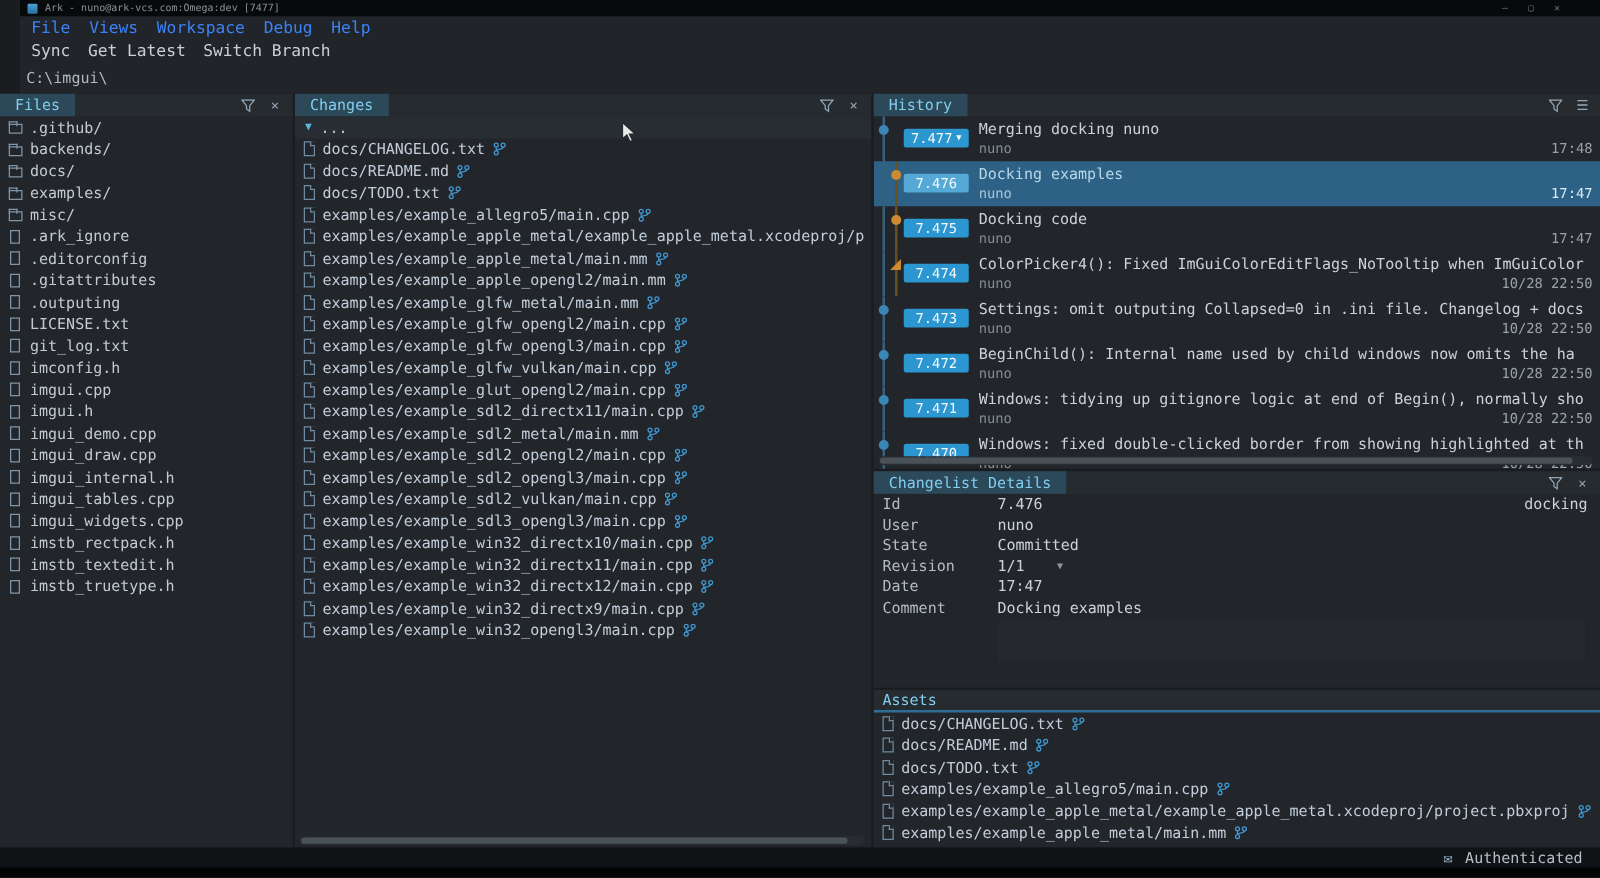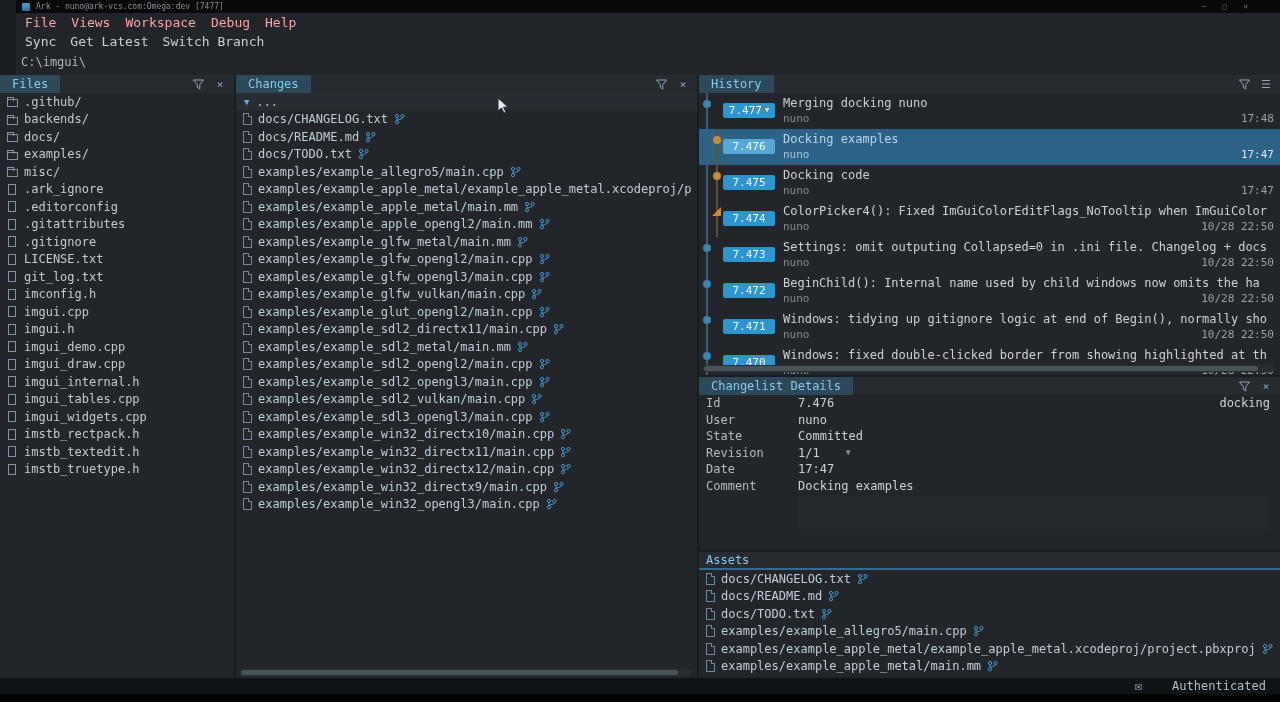--- a/index.html
+++ b/index.html
@@ -9,21 +9,21 @@
     background:#1a1d20; color:#c3c9cf;
     font-family:"DejaVu Sans Mono","Liberation Mono",monospace;
   }
 
   
   .top-chrome { position:absolute; left:16px; top:0; right:0; height:75px; background:#212529; }
   .titlebar { height:13px; background:#08090b; display:flex; align-items:center; gap:6px; padding:0 6px; font-size:8px; color:#8a9096; }
   .app-icon { width:8px; height:8px; background:linear-gradient(#4aa0d4,#2a6e9e); border-radius:1px; flex:none; }
   .win-controls { margin-left:auto; display:flex; gap:16px; padding-right:26px; color:#6b7278; font-size:8px; }
   .win-controls span { cursor:default; }
-  .menubar { height:19px; display:flex; align-items:center; gap:15px; padding:0 9px; font-size:13px; color:#fca5a5; }
+  .menubar { height:19px; display:flex; align-items:center; gap:15px; padding:0 9px; font-size:13px; color:#3b82f6; }
   .toolbar { height:19px; display:flex; align-items:center; gap:14px; padding:0 9px; font-size:13px; color:#c9cfd5; }
   .pathbar { height:22px; display:flex; align-items:center; padding:0 5px; font-size:12px; color:#b0b7be; }
 
   
   .panel { position:absolute; background:#22262b; }
   .panel-header { height:18px; background:#262b30; display:flex; align-items:stretch; font-size:12px; position:relative; }
   .panel-title { display:flex; align-items:center; padding:0 12px; background:#2c4959; color:#82cdf0; }
   .header-icons { margin-left:auto; display:flex; align-items:center; gap:10px; padding-right:8px; color:#93a7b6; }
   .hicon { display:flex; align-items:center; justify-content:center; width:12px; height:12px; font-size:11px; line-height:1; }
   .panel-body { position:relative; height:calc(100% - 18px); overflow:hidden; }
@@ -83,21 +83,21 @@
   .detail-extra { margin-left:auto; color:#cbd2d8;text-align:right; }
   .comment-area { position:absolute; left:99px; right:12px; top:101px; height:34px; background:#25292e; }
 
   
   .hscroll { position:absolute; left:4px; right:6px; bottom:2px; height:7px; background:#282d32; border-radius:3px; }
   .hscroll .thumb { position:absolute; left:1px; top:1px; bottom:1px; width:97%; background:#4a5258; border-radius:3px; }
 
   
   .statusbar { position:absolute; left:0; right:0; top:678px; height:16px; background:#101316; display:flex; align-items:center; justify-content:flex-end; gap:10px; padding-right:14px; }
   .mail-icon { color:#8fb3c9; font-size:12px; line-height:1; }
-  .auth-label { font-size:12px; color:#b6bec5;margin-left:20px; }
+  .auth-label { font-size:12px; color:#b6bec5; }
   .window-edge-bottom { position:absolute; left:0; right:0; top:694px; height:8px; background:#020303; }
 
   
   .cursor { position:absolute; left:497px; top:97px; z-index:50; }
 </style>
 </head>
 <body>
 
 <div class="top-chrome">
   <div class="titlebar">
@@ -183,21 +183,21 @@
         <span class="tree-label">.editorconfig</span>
       </div>
 
       <div class="tree-item">
         <span class="tree-icon file"></span>
         <span class="tree-label">.gitattributes</span>
       </div>
 
       <div class="tree-item">
         <span class="tree-icon file"></span>
-        <span class="tree-label">.gitignore</span>
+        <span class="tree-label">.outputing</span>
       </div>
 
       <div class="tree-item">
         <span class="tree-icon file"></span>
         <span class="tree-label">LICENSE.txt</span>
       </div>
 
       <div class="tree-item">
         <span class="tree-icon file"></span>
         <span class="tree-label">git_log.txt</span>

